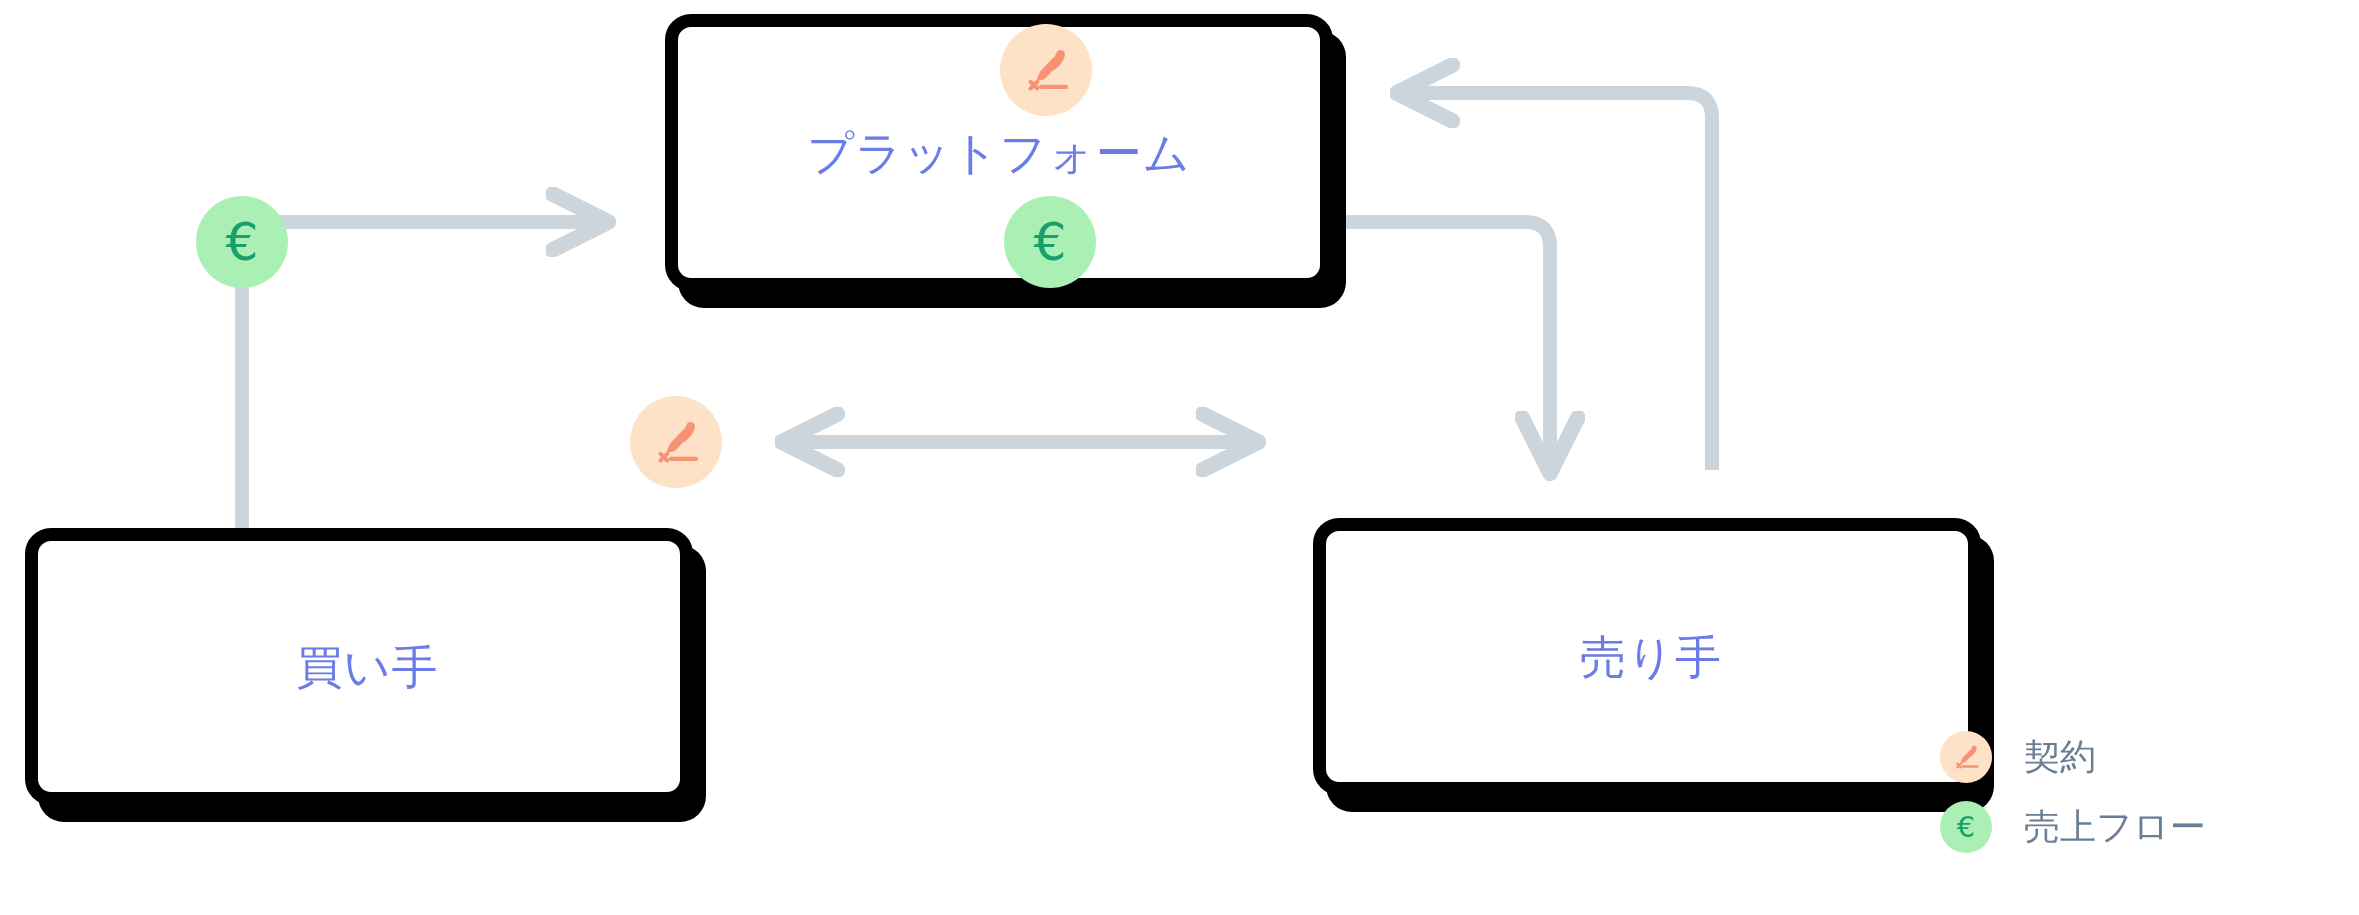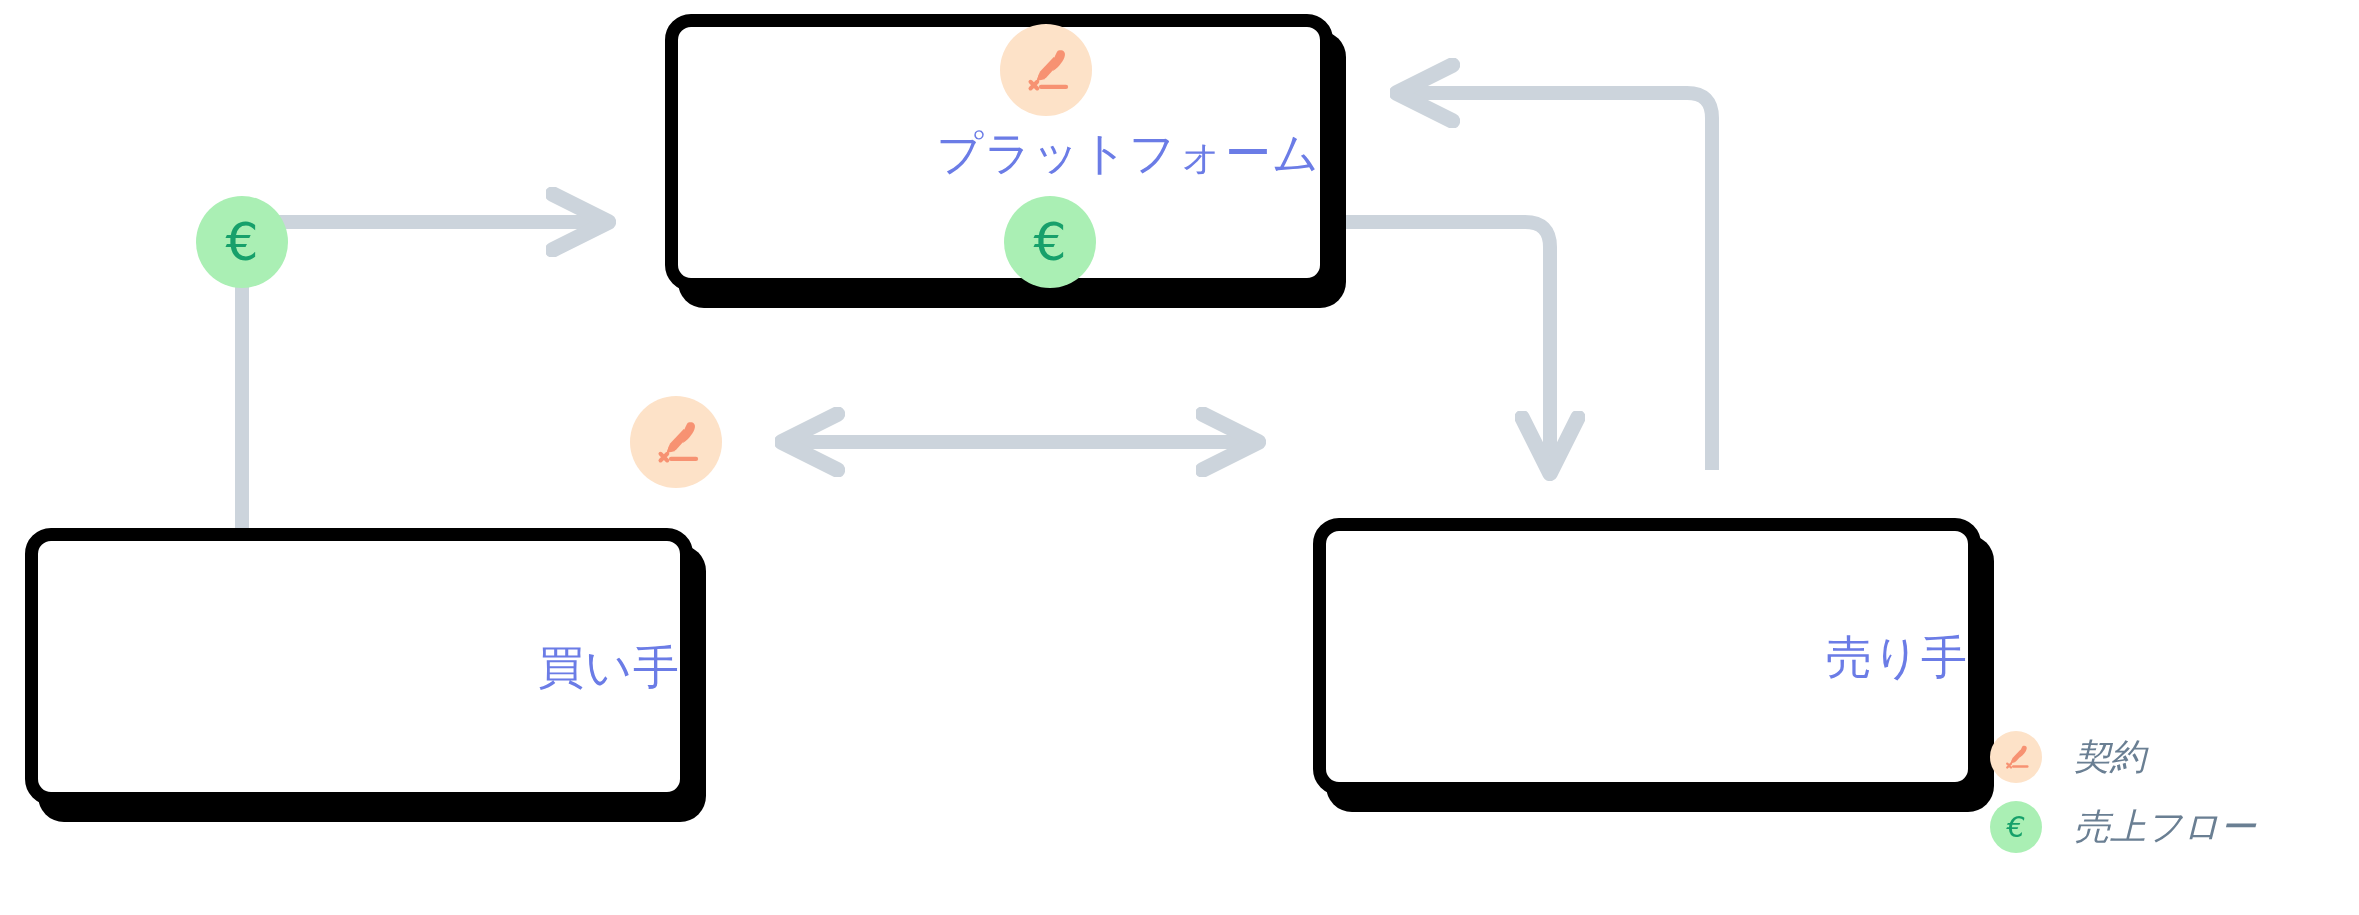--- a/index.html
+++ b/index.html
@@ -29,21 +29,21 @@
   
   .node {
     position: absolute;
     box-sizing: border-box;
     background: #ffffff;
     border: 13px solid #000000;
     border-radius: 26px;
     box-shadow: 13px 17px 0 0 #000000;
     display: flex;
     align-items: center;
-    justify-content: flex-end;
+    justify-content: center;
     z-index: 3;
   }
   .node-label {
     color: #6b7ce6;
     font-size: 46px;
     line-height: 1;
     letter-spacing: 1px;
     white-space: nowrap;
     user-select: none;
   }
@@ -74,24 +74,23 @@
   }
 
   #badge-buyer-platform  { left: 196px;  top: 196px; width: 92px; height: 92px; }
   #badge-platform-seller { left: 1004px; top: 196px; width: 92px; height: 92px; }
   #badge-seller-platform { left: 1000px; top: 24px;  width: 92px; height: 92px; }
   #badge-buyer-seller    { left: 630px;  top: 396px; width: 92px; height: 92px; }
 
   
   #legend {
     position: absolute;
-    left: 1990px;
+    left: 1940px;
     top: 722px;
     z-index: 6;
-    font-style: italic;
   }
   .legend-row {
     display: flex;
     align-items: center;
     height: 70px;
     white-space: nowrap;
   }
   .legend-swatch {
     width: 52px;
     height: 52px;

